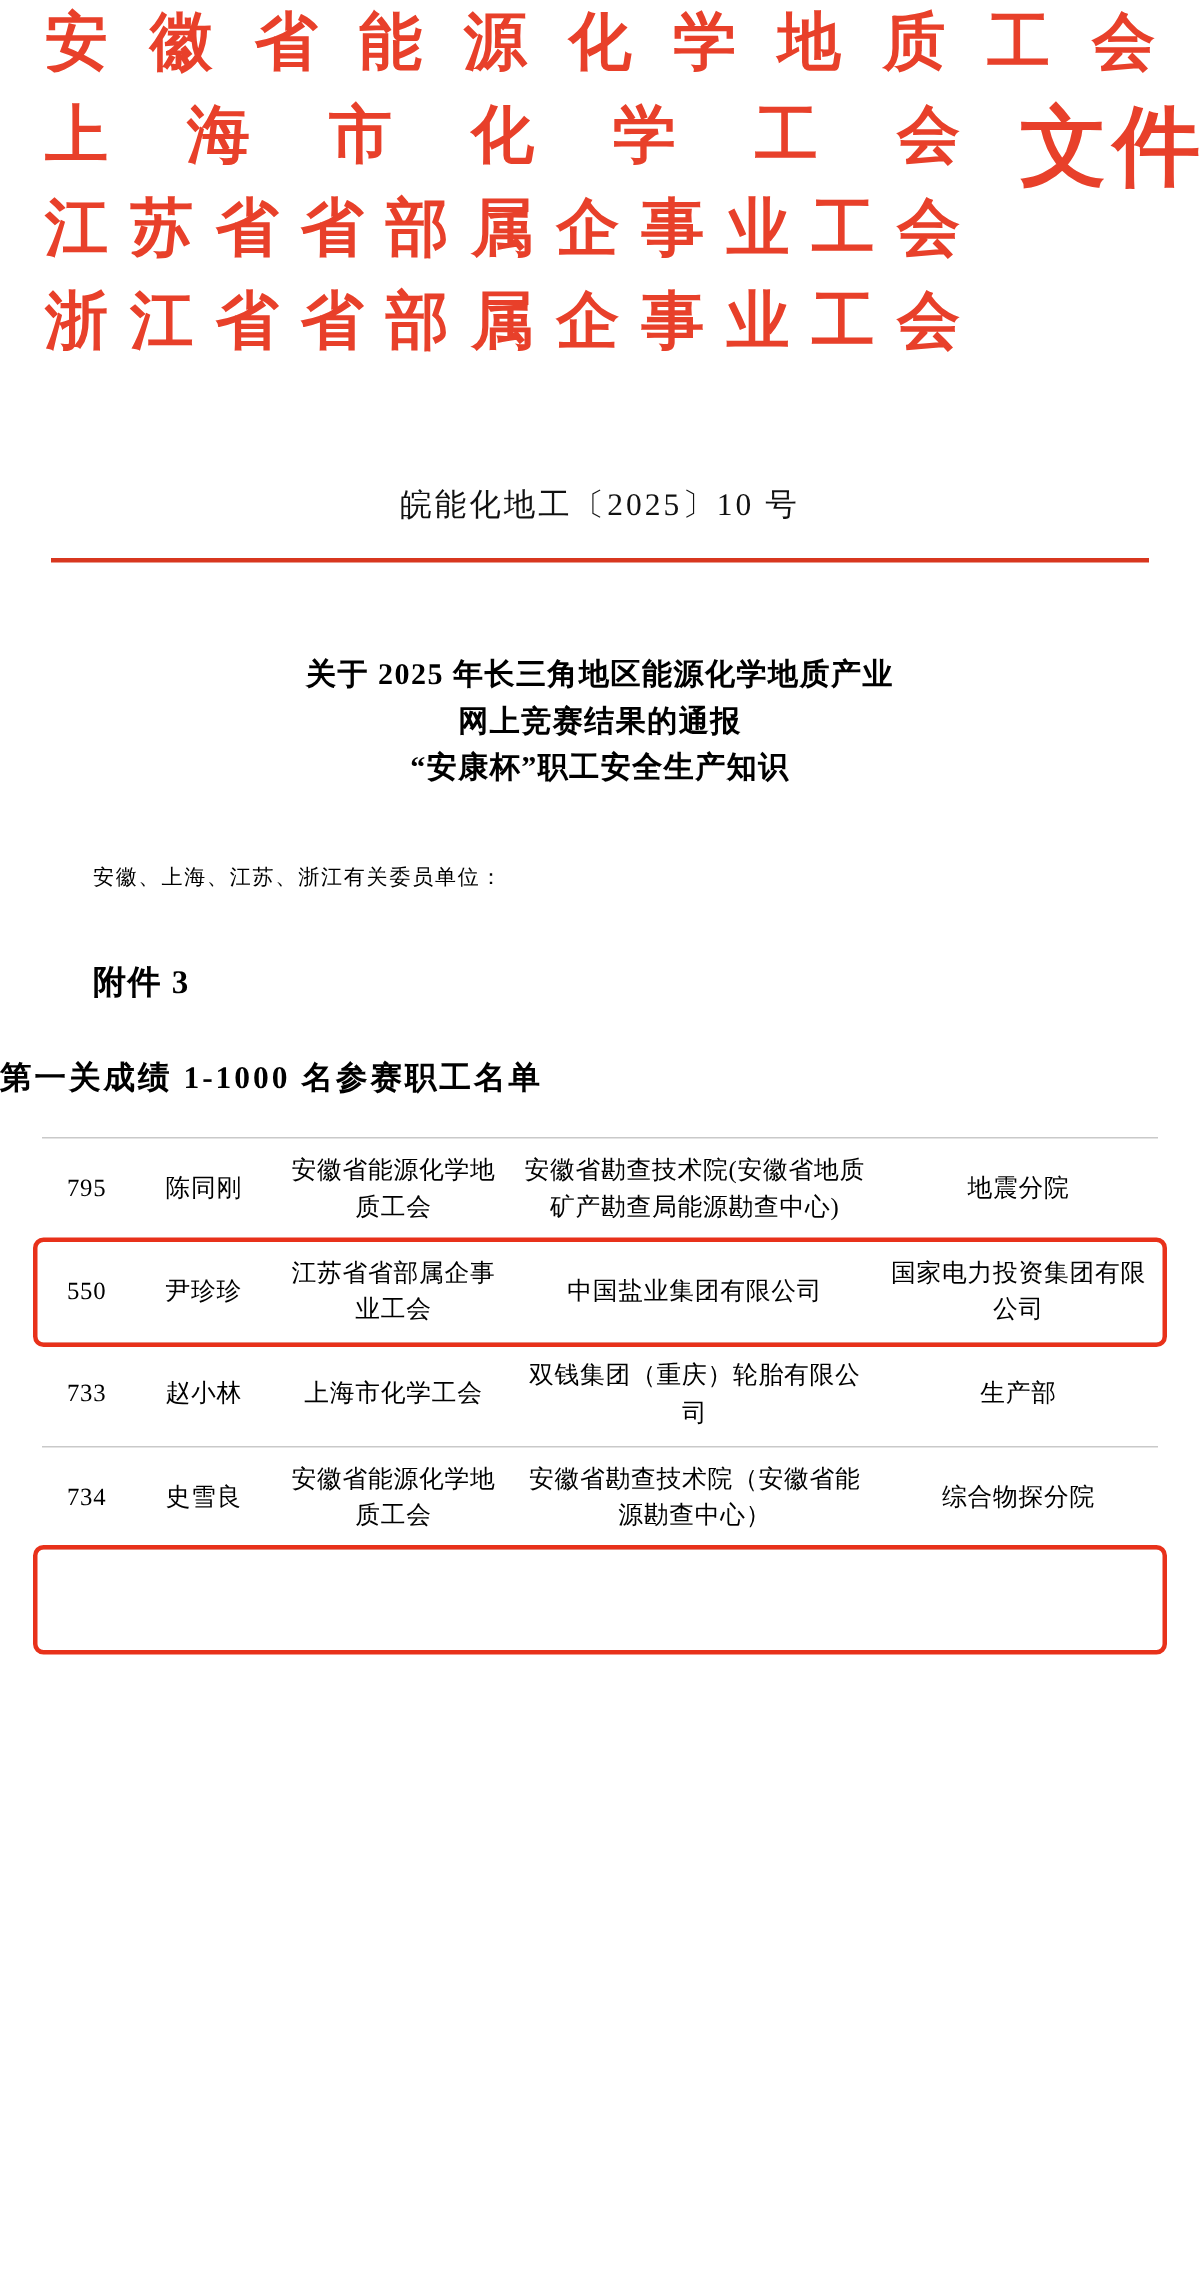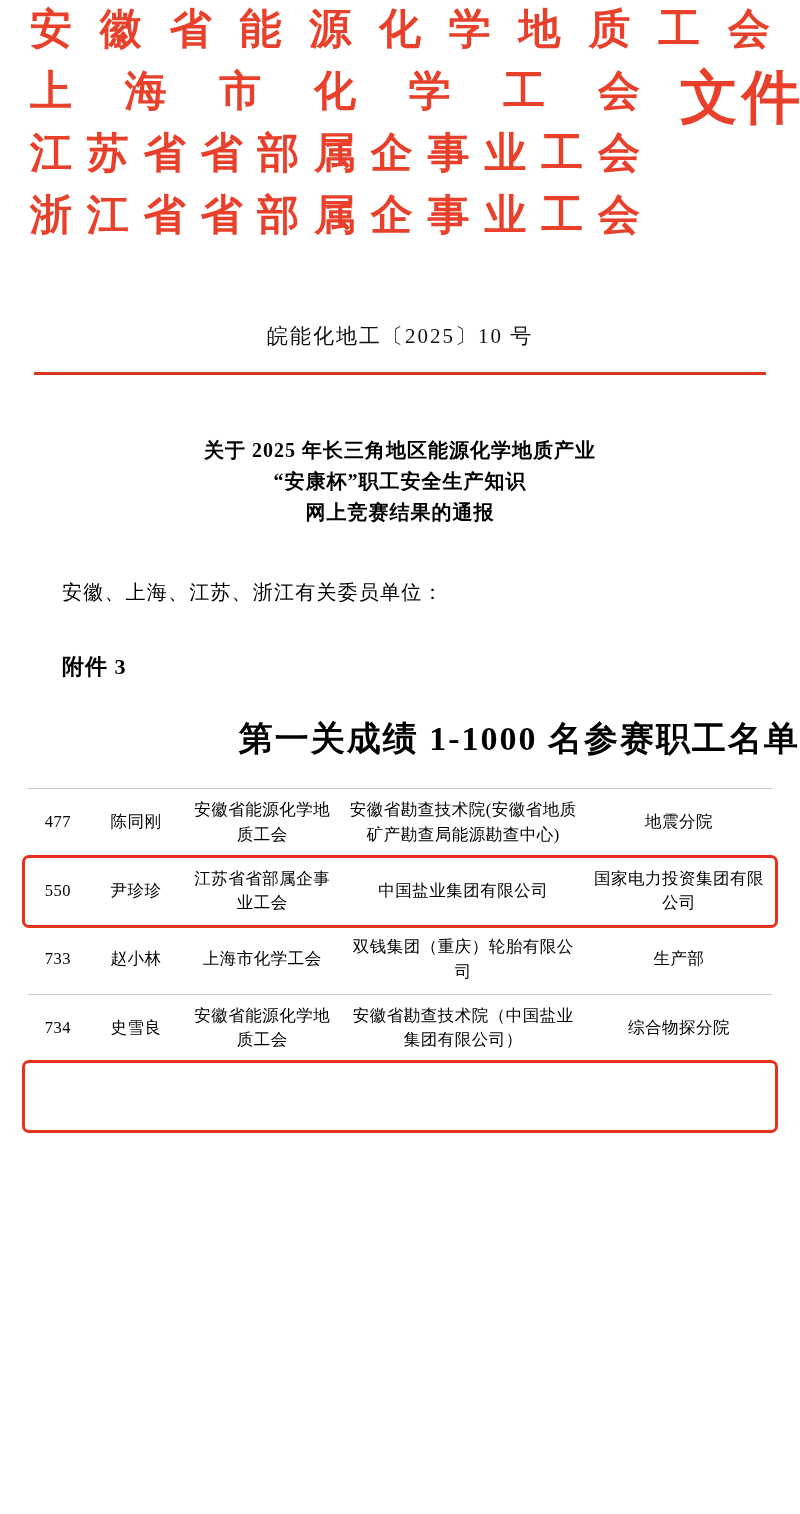--- a/index.html
+++ b/index.html
@@ -83,39 +83,39 @@
     font-size: 20px;
     font-weight: bold;
     line-height: 1.55;
     letter-spacing: 1px;
   }
   .doc-title div { white-space: nowrap; }
 
   
   .body-text {
     margin: 44px 62px 0 62px;
-    font-size: 20px;
+    font-size: 14px;
     line-height: 2.0;
     letter-spacing: 1.2px;
     text-align: justify;
   }
   .body-text p { margin: 0; }
   .body-text .indent { text-indent: 2.1em; }
 
   
   .attach-label {
     margin: 40px 12px 0 62px;
     font-size: 22px;
     font-weight: bold;
     letter-spacing: 1px;
   }
   .attach-title {
     margin: 34px 0 0 0;
-    text-align: right;
-    font-size: 34px;
+    text-align: left;
+    font-size: 21px;
     font-weight: bold;
     letter-spacing: 2px;
   }
 
   
   .table-wrap {
     margin: 26px 28px 0 28px;
     position: relative;
   }
   table.roster {
@@ -222,43 +222,43 @@
   </div>
 </div>
 
 <div class="docnum-wrap">
   <span class="docnum">皖能化地工〔2025〕10 号</span>
 </div>
 <div class="red-rule"></div>
 
 <div class="doc-title">
   <div>关于 2025 年长三角地区能源化学地质产业</div>
+  <div>网上竞赛结果的通报</div>
   <div>“安康杯”职工安全生产知识</div>
-  <div>网上竞赛结果的通报</div>
 </div>
 
 <div class="body-text">
   <p>安徽、上海、江苏、浙江有关委员单位：</p>
 </div>
 
 <div class="attach-label">附件 3</div>
 <div class="attach-title">第一关成绩 1-1000 名参赛职工名单</div>
 
 <div class="table-wrap">
   <table class="roster">
     <colgroup>
       <col class="c-rank">
         <col class="c-name">
         <col class="c-union">
         <col class="c-group">
         <col class="c-unit">
     </colgroup>
     <tbody>
       <tr>
-        <td>477</td>
+        <td>795</td>
         <td>陈同刚</td>
         <td>安徽省能源化学地质工会</td>
         <td>安徽省勘查技术院(安徽省地质矿产勘查局能源勘查中心)</td>
         <td>地震分院</td>
       </tr>
       <tr>
         <td>550</td>
         <td>尹珍珍</td>
         <td>江苏省省部属企事业工会</td>
         <td>中国盐业集团有限公司</td>
@@ -268,21 +268,21 @@
         <td>733</td>
         <td>赵小林</td>
         <td>上海市化学工会</td>
         <td>双钱集团（重庆）轮胎有限公司</td>
         <td>生产部</td>
       </tr>
       <tr>
         <td>734</td>
         <td>史雪良</td>
         <td>安徽省能源化学地质工会</td>
-        <td>安徽省勘查技术院（中国盐业集团有限公司）</td>
+        <td>安徽省勘查技术院（安徽省能源勘查中心）</td>
         <td>综合物探分院</td>
       </tr>
     </tbody>
   </table>
 
   <div class="hl-box" id="hl-1" style="top: 67px; height: 73px; border-color: rgb(232, 49, 26);"></div>
   <div class="hl-box" id="hl-2" style="top: 272px; height: 73px; border-color: rgb(232, 49, 26);"></div>
 </div>
 
 </body></html>

